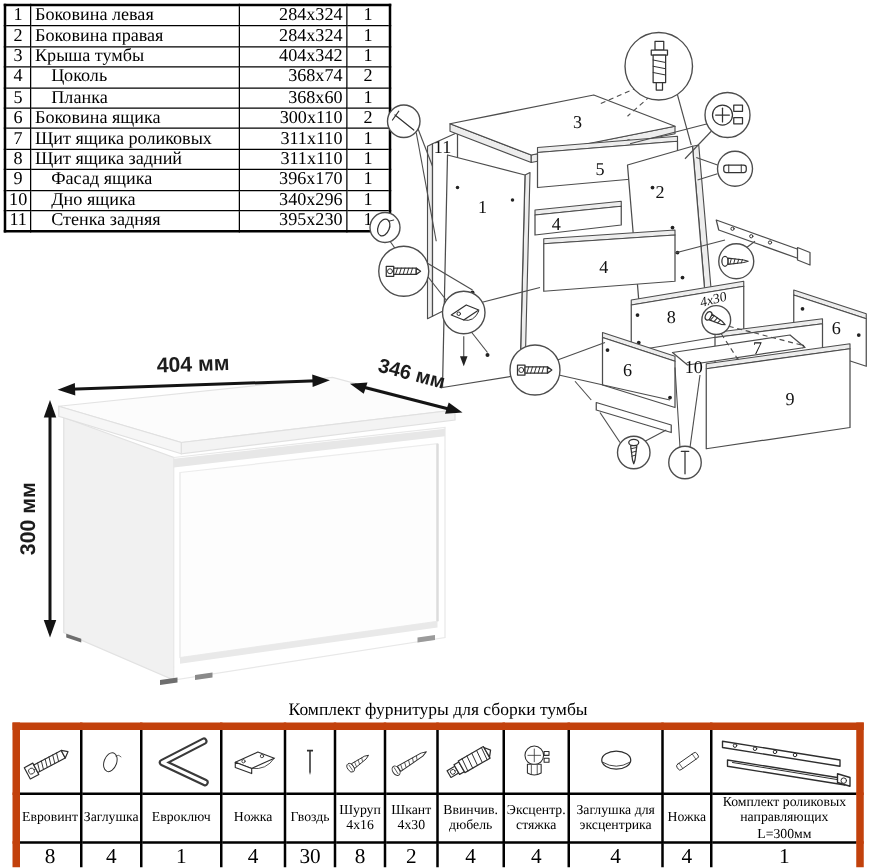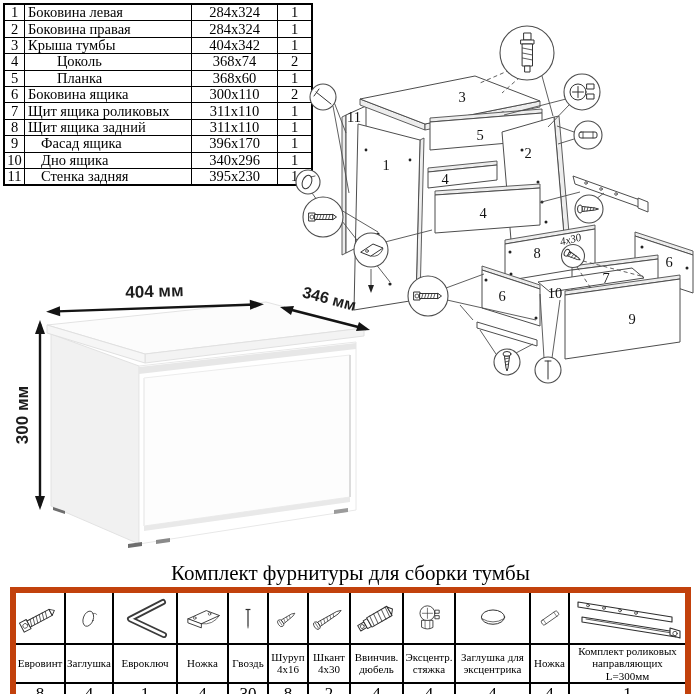--- a/index.html
+++ b/index.html
@@ -5,44 +5,44 @@
   html,body{margin:0;padding:0;background:#fff;}
   .page{position:relative;width:700px;height:694px;background:#fff;overflow:hidden;
         font-family:"Liberation Serif",serif;color:#000;}
   
   .parts-table{position:absolute;left:3px;top:3px;width:293px;border-collapse:collapse;
                table-layout:fixed;border:2px solid #000;}
   .parts-table td{border:1px solid #000;height:15.4px;font-size:14.5px;line-height:1.02;
                   padding:0 3px;white-space:nowrap;overflow:hidden;}
   .parts-table td.c-num{width:19px;text-align:center;padding:0;}
   .parts-table td.c-name{width:160px;text-align:left;margin-left:20px;}
-  .parts-table td.c-size{width:79px;text-align:center;}
+  .parts-table td.c-size{width:79px;text-align:right;}
   .parts-table td.c-qty{width:27px;text-align:center;}
   .parts-table td[data-indent="1"]{padding-left:16px;}
-  .parts-table td[data-indent="2"]{padding-left:32px;}
+  .parts-table td[data-indent="2"]{padding-left:16px;}
   
   .diagram{position:absolute;left:290px;top:0;width:410px;height:400px;}
   .diagram .panel{fill:#fff;stroke:#4d4d4d;stroke-width:1;stroke-linejoin:round;}
   .diagram .edge{fill:#ededed;stroke:#4d4d4d;stroke-width:.9;stroke-linejoin:round;}
   .diagram .lead{stroke:#4d4d4d;stroke-width:.9;fill:none;}
   .diagram .leadd{stroke:#4d4d4d;stroke-width:.9;fill:none;stroke-dasharray:4 3;}
   .diagram .co{fill:#fff;stroke:#4d4d4d;stroke-width:1.1;}
   .diagram .g{stroke:#333;stroke-width:1;fill:#fff;stroke-linejoin:round;stroke-linecap:round;}
   .diagram .gl{stroke:#333;stroke-width:.8;fill:none;stroke-linecap:round;}
   .diagram .dot{fill:#222;}
   .diagram text{font-family:"Liberation Serif",serif;font-size:14.5px;fill:#111;}
   .diagram text.note{font-size:11px;font-style:italic;}
   
   .render{position:absolute;left:8px;top:278px;width:370px;height:285px;}
   .render .dim{stroke:#141414;stroke-width:2.4;}
   .render .dimhead{fill:#141414;}
   .render text{font-family:"Liberation Sans",sans-serif;font-weight:bold;fill:#1c1c1c;}
   
   .hardware{position:absolute;left:10px;top:561px;width:681px;}
-  .hw-title{text-align:center;font-size:21px;margin:0 0 1px 0;font-weight:normal;}
+  .hw-title{text-align:center;font-size:14px;margin:0 0 1px 0;font-weight:normal;}
   .hw-table{width:100%;border-collapse:collapse;table-layout:fixed;border:6px solid #c2410c;}
   .hw-table td{border:2px solid #000;text-align:center;vertical-align:middle;padding:0;}
   .hw-table .ico td{height:50px;}
   .hw-table .nm td{height:31px;font-size:11px;line-height:1.12;padding:0 1px;}
   .hw-table .qt td{height:21px;font-size:17px;}
   .hw-ic{display:block;margin:0 auto;}
   .hw-ic .s{stroke:#2e2e2e;stroke-width:1.1;fill:#fff;stroke-linejoin:round;stroke-linecap:round;}
   .hw-ic .t{stroke:#2e2e2e;stroke-width:.8;fill:none;stroke-linecap:round;}
 </style>
 </head>

